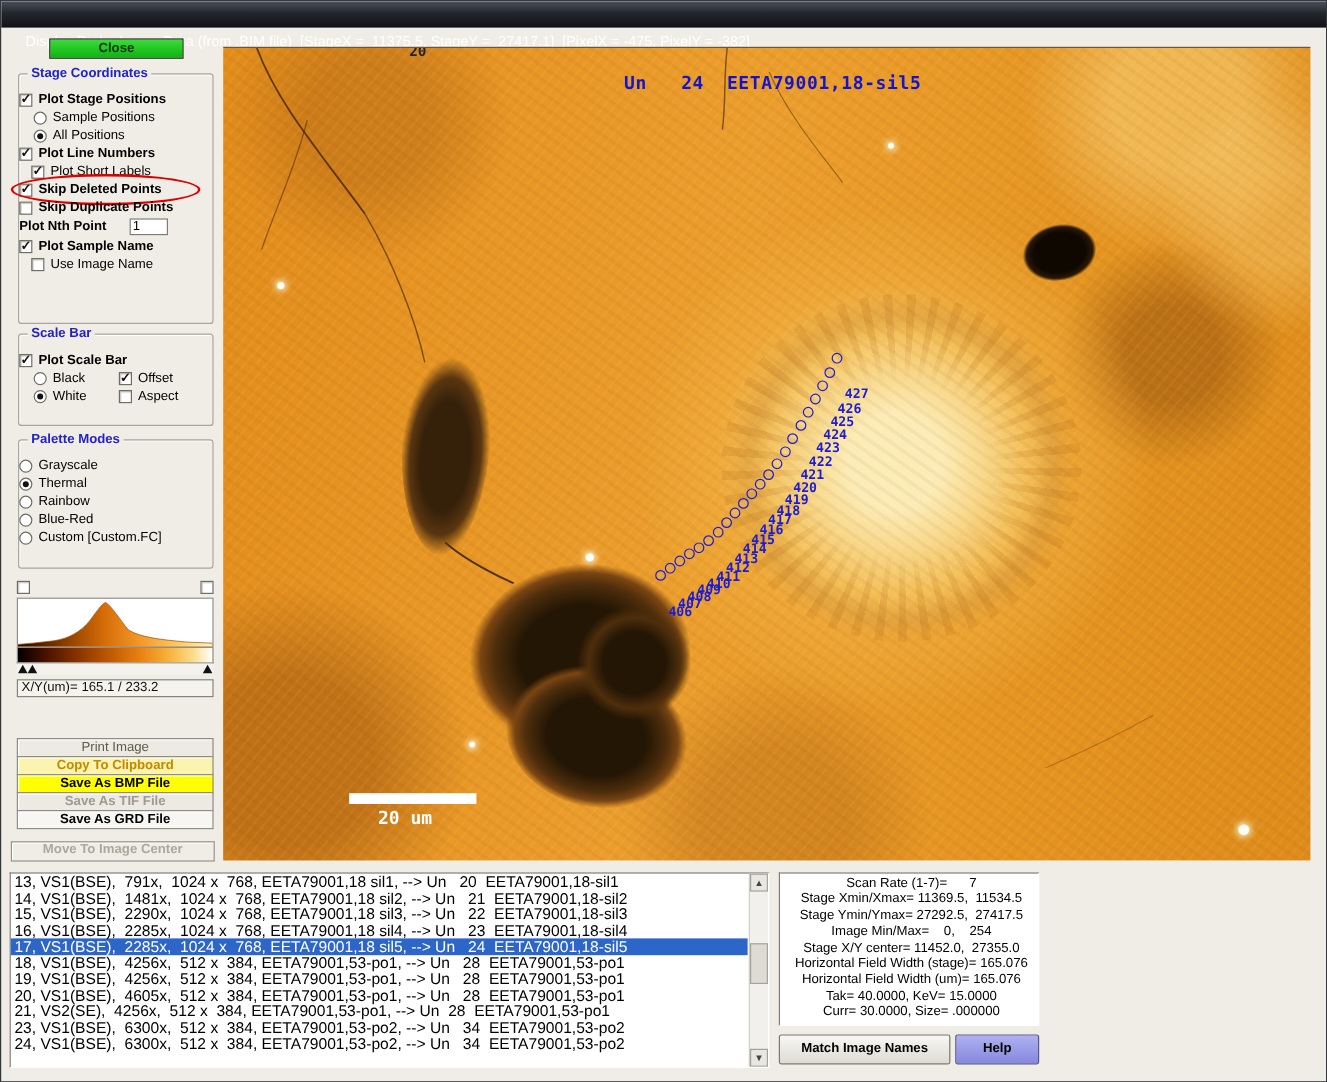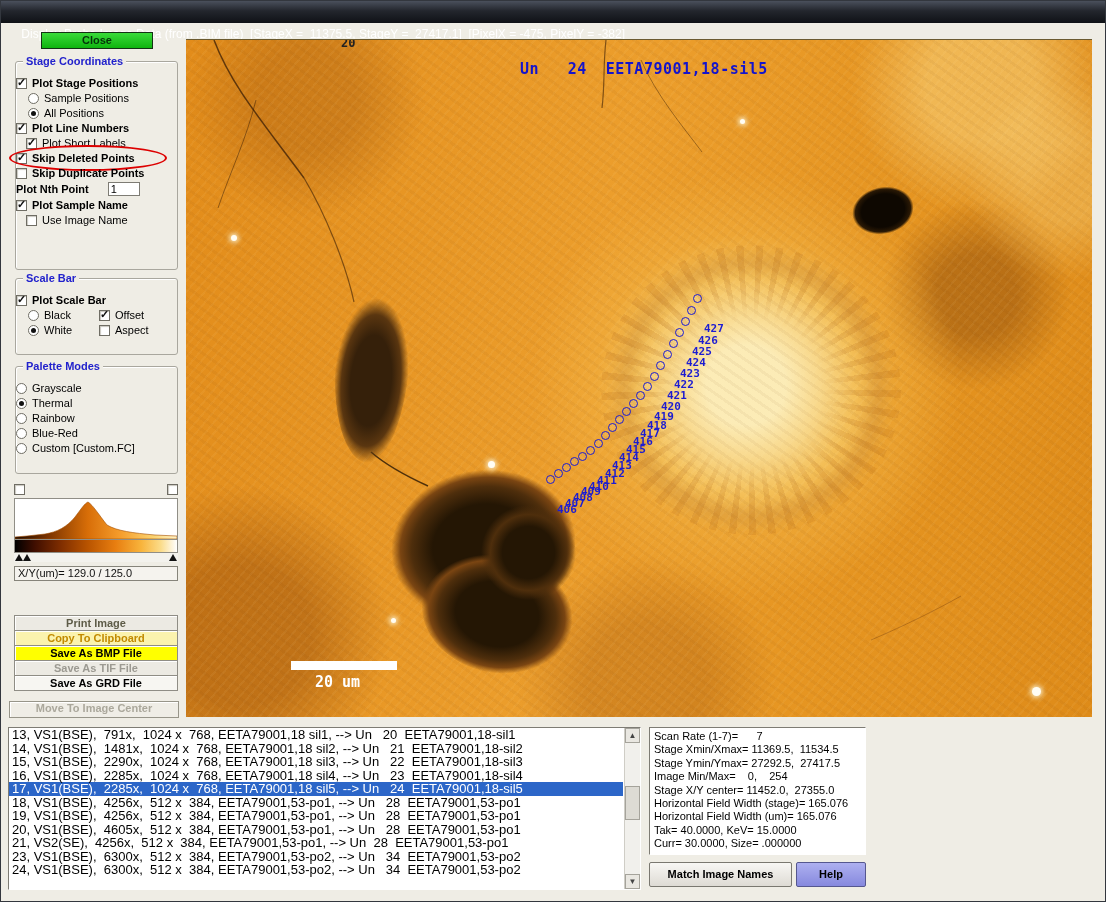--- a/index.html
+++ b/index.html
@@ -25,21 +25,21 @@
   .nth-input{width:32px;height:14px;margin-left:14px;border:1px solid #7E7C74;background:#fff;font-size:11px;padding-left:2px;}
   .col2{margin-left:16px}
   .hist-cbs{position:absolute;left:13px;top:483px;width:164px;display:flex;justify-content:space-between;}
   .hist{position:absolute;left:13px;top:497px;width:164px;height:42px;background:#fff;border:1px solid #908E86;}
   .gradbar{position:absolute;left:13px;top:539px;width:164px;height:13px;background:linear-gradient(to right,#000 0%,#3F0E00 12%,#7E2D00 28%,#B95400 45%,#E87E10 62%,#F8B43C 78%,#FBDC8A 90%,#fff 100%);border:1px solid #908E86;border-top:none;}
   .ticks{position:absolute;left:13px;top:552px;width:164px;height:9px;background:#F3F2ED;}
   .tick{position:absolute;top:1px;width:0;height:0;border-left:4px solid transparent;border-right:4px solid transparent;border-bottom:7px solid #111;}
   .xy-field{position:absolute;left:13px;top:565px;width:164px;height:15px;border:1px solid #86847A;background:#F5F3EE;font-size:11px;line-height:13px;padding-left:3px;color:#111;white-space:pre;}
   .side-buttons{position:absolute;left:13px;top:582px;width:164px;}
   .sbtn{width:164px;height:16px;text-align:center;line-height:14px;font-size:11px;background:#ECEAE3;border:1px solid #8F8D85;box-shadow:inset 1px 1px 0 #fff;margin-top:-1px;cursor:default;}
-  .sbtn.print{font-weight:bold;color:#5E5C48;margin-top:32px;}
+  .sbtn.print{font-weight:normal;color:#5E5C48;margin-top:32px;}
   .sbtn.copy{background:#FBF3AE;color:#C28A00;font-weight:bold;}
   .sbtn.bmp{background:#FFFF00;color:#000;font-weight:bold;}
   .sbtn.tif{color:#9C9A92;font-weight:bold;}
   .sbtn.grd{background:#F7F6F2;color:#000;font-weight:bold;}
   .move-center{position:absolute;left:8px;top:700px;width:170px;height:17px;text-align:center;line-height:15px;font:bold 11px "Liberation Sans",sans-serif;color:#ABA89C;background:#EFEDE6;border:1px solid #979589;box-shadow:inset 1px 1px 0 #fff;}
   
   .probe-image{position:absolute;left:185px;top:38px;width:906px;height:678px;overflow:hidden;border-top:1px solid #6B5A2F;
     background:
       radial-gradient(circle at 560px 345px, rgba(253,240,190,0.95) 0 40px, rgba(250,222,148,0.9) 75px, rgba(247,201,100,0.8) 110px, rgba(242,178,66,0.5) 150px, rgba(242,178,66,0) 215px),
       radial-gradient(circle at 795px 45px, rgba(250,212,125,0.55) 0 55px, rgba(250,212,125,0) 130px),
@@ -75,21 +75,21 @@
   
   .listbox{position:absolute;left:7px;top:726px;width:633px;height:163px;background:#fff;border:1px solid;border-color:#7E7C74 #FFF #FFF #7E7C74;padding-right:17px;overflow:hidden;}
   .lrow{height:13.5px;line-height:13.5px;font-size:13px;white-space:pre;padding-left:3px;color:#000;}
   .lrow.sel{background:#2C66C8;color:#fff;}
   .sb{position:absolute;right:0;top:0;bottom:0;width:16px;background:#F1F0EC;border-left:1px solid #CFCDC6;}
   .sb-btn{position:absolute;left:0;right:0;height:15px;background:#E9E7E1;border:1px solid #A5A39B;font-size:8px;line-height:13px;text-align:center;color:#444;}
   .sb-btn.up{top:0}
   .sb-btn.down{bottom:0}
   .sb-thumb{position:absolute;left:0;right:0;top:58px;height:34px;background:#DDDBD4;border:1px solid #A5A39B;}
   .info-panel{position:absolute;left:648px;top:726px;width:217px;height:128px;background:#fff;border:1px solid;border-color:#7E7C74 #FFF #FFF #7E7C74;padding:2px 0 0 4px;overflow:hidden;}
-  .iline{font-size:11px;line-height:13.4px;white-space:pre;color:#000;}
+  .iline{font-size:11px;line-height:13.4px;white-space:pre;color:#000;text-align:center;}
   .match-btn{position:absolute;left:648px;top:861px;width:143px;height:25px;background:linear-gradient(#F8F7F4,#DEDBD4);border:1px solid #7A7870;border-radius:2px;font:bold 11px "Liberation Sans",sans-serif;text-align:center;line-height:23px;color:#000;}
   .help-btn{position:absolute;left:795px;top:861px;width:70px;height:25px;background:linear-gradient(#AEB0F0,#8689DE);border:1px solid #55578F;border-radius:2px;font:bold 11px "Liberation Sans",sans-serif;text-align:center;line-height:23px;color:#000;}
 </style>
 </head>
 <body>
 
 <div class="window">
   <div class="titlebar">
     <span>Display Probe Image Data (from .BIM file)  [StageX =  11375.5, StageY =  27417.1]  [PixelX = -475, PixelY = -382]</span>
   </div>
@@ -203,21 +203,21 @@
       </defs>
       <path d="M0,38 L12,37 L30,35 C42,33 52,28 60,18 C66,10 70,4 73,3 C78,6 84,16 92,26 C102,32 118,34 140,36 L162,37 L162,40 L0,40 Z" fill="url(#hg)" stroke="#A34E00" stroke-width="0.6"></path>
     </svg>
   </div>
   <div class="gradbar"></div>
   <div class="ticks">
     <span class="tick" style="left:1px"></span>
     <span class="tick" style="left:9px"></span>
     <span class="tick" style="right:1px"></span>
   </div>
-  <div class="xy-field">X/Y(um)= 129.0 / 125.0</div>
+  <div class="xy-field">X/Y(um)= 165.1 / 233.2</div>
 
   <div class="side-buttons">
     <div class="sbtn print">Print Image</div>
     <div class="sbtn copy">Copy To Clipboard</div>
     <div class="sbtn bmp">Save As BMP File</div>
     <div class="sbtn tif">Save As TIF File</div>
     <div class="sbtn grd">Save As GRD File</div>
   </div>
   <div class="move-center">Move To Image Center</div>
 

